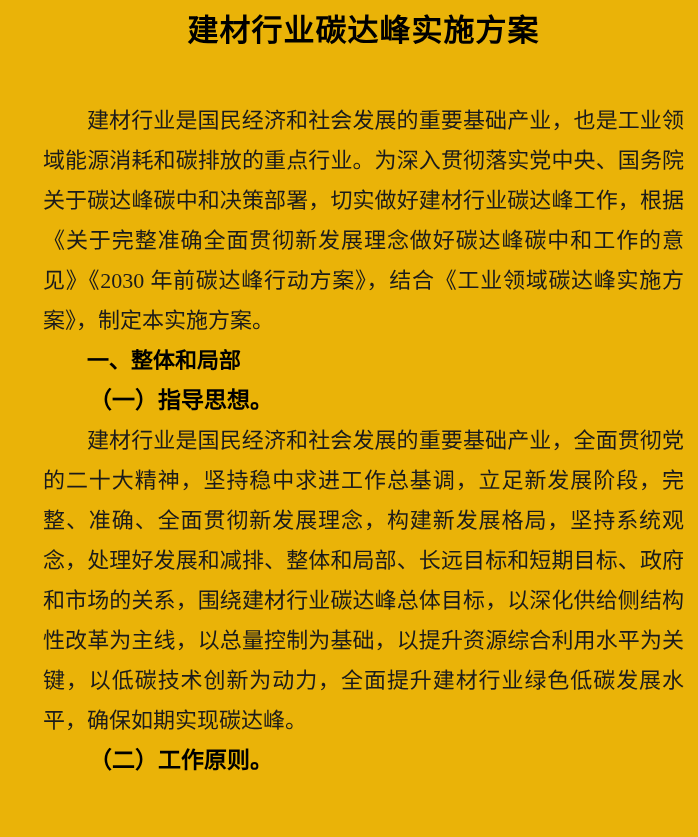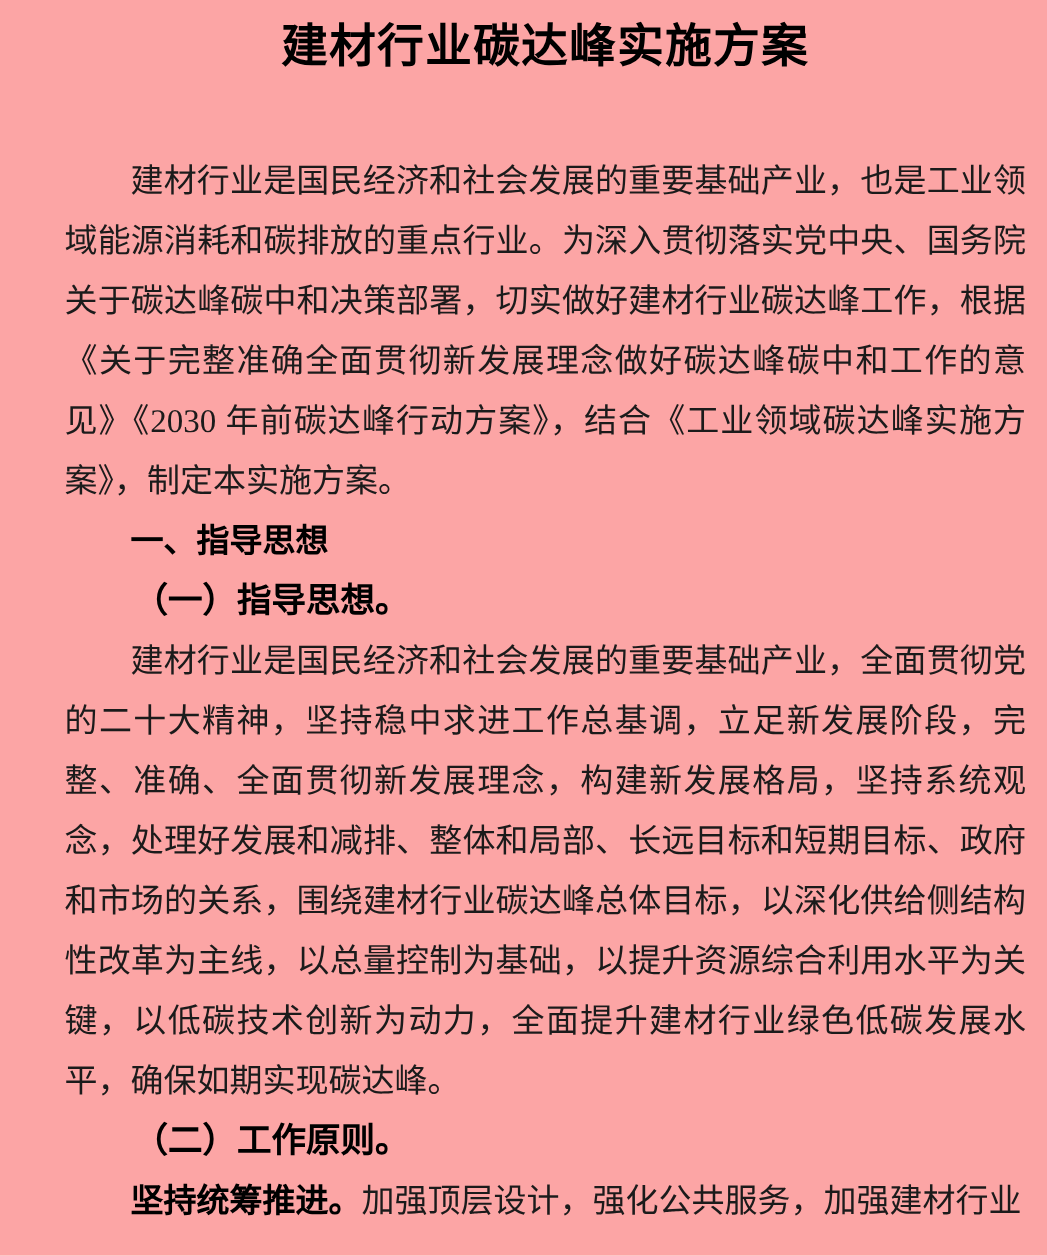--- a/index.html
+++ b/index.html
@@ -12,21 +12,21 @@
     height: 837px;
     overflow: hidden;
     font-family: "Liberation Serif", "DejaVu Serif", serif;
     color: #1b1b1b;
   }
   .page {
     box-sizing: border-box;
     width: 698px;
     height: 837px;
     padding: 6px 14px 0 43px;
-    background: #fca5a5;
+    background: #eab308;
   }
   .doc-title {
     margin: 0 0 45px 0;
     font-size: 31px;
     font-weight: bold;
     line-height: 50px;
     text-align: center;
     letter-spacing: 1px;
     color: #000000;
     font-family: "Liberation Serif", "DejaVu Serif", serif;
@@ -65,23 +65,22 @@
 </style>
 </head>
 <body>
 
 <div class="page">
 
   <h1 class="doc-title">建材行业碳达峰实施方案</h1>
 
   <p class="body-para">建材行业是国民经济和社会发展的重要基础产业，也是工业领域能源消耗和碳排放的重点行业。为深入贯彻落实党中央、国务院关于碳达峰碳中和决策部署，切实做好建材行业碳达峰工作，根据《关于完整准确全面贯彻新发展理念做好碳达峰碳中和工作的意见》《2030 年前碳达峰行动方案》，结合《工业领域碳达峰实施方案》，制定本实施方案。</p>
 
-  <h2 class="sec-heading">一、指导思想</h2>
+  <h2 class="sec-heading">一、整体和局部</h2>
 
   <h3 class="sub-heading">（一）指导思想。</h3>
 
   <p class="body-para">建材行业是国民经济和社会发展的重要基础产业，全面贯彻党的二十大精神，坚持稳中求进工作总基调，立足新发展阶段，完整、准确、全面贯彻新发展理念，构建新发展格局，坚持系统观念，处理好发展和减排、整体和局部、长远目标和短期目标、政府和市场的关系，围绕建材行业碳达峰总体目标，以深化供给侧结构性改革为主线，以总量控制为基础，以提升资源综合利用水平为关键，以低碳技术创新为动力，全面提升建材行业绿色低碳发展水平，确保如期实现碳达峰。</p>
 
   <h3 class="sub-heading">（二）工作原则。</h3>
 
-  <p class="body-para"><span class="lead-bold">坚持统筹推进。</span><span>加强顶层设计，强化公共服务，加强建材行业</span></p>
 
 </div>
 
 </body></html>

